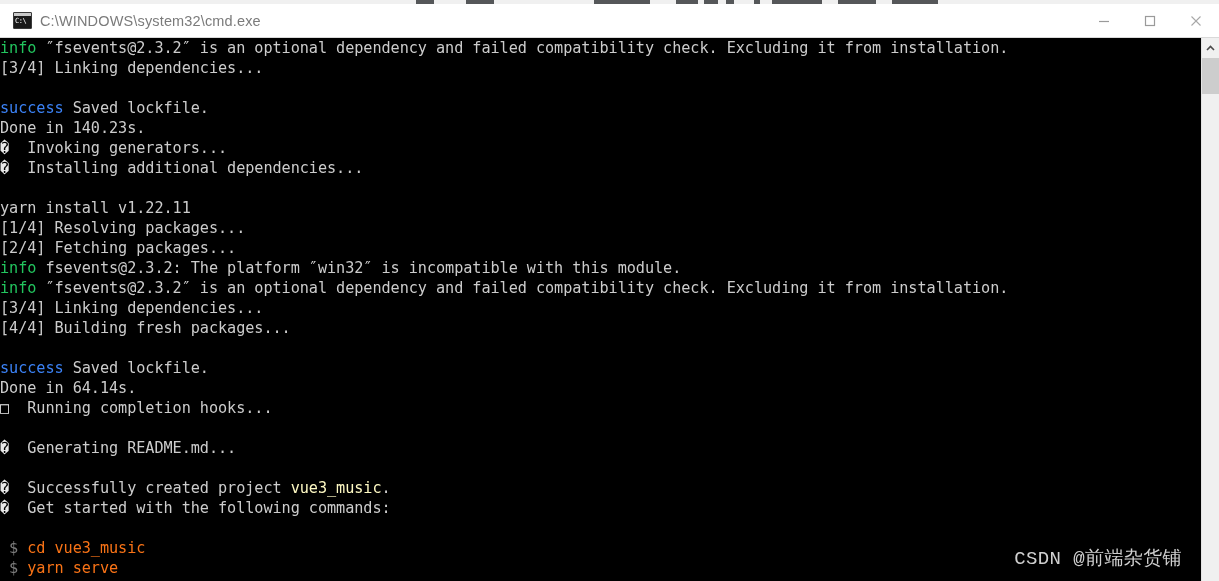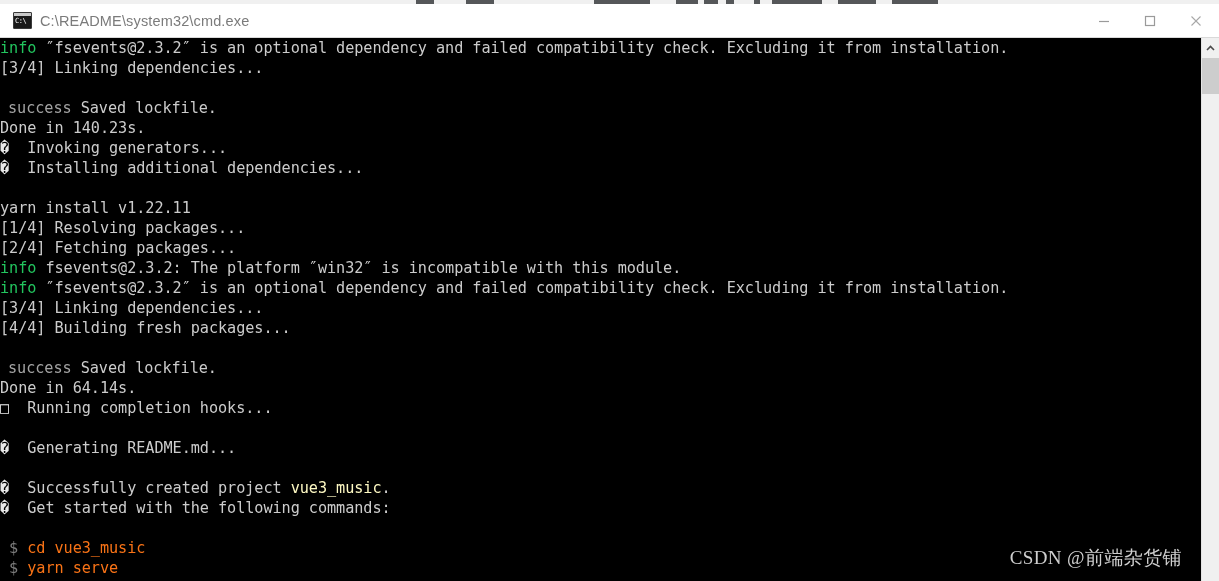--- a/index.html
+++ b/index.html
@@ -114,32 +114,32 @@
     font-family: "DejaVu Sans Mono", "Liberation Mono", monospace;
     font-size: 15.2px;
     line-height: 20px;
     color: #cccccc;
     white-space: pre;
     letter-spacing: -0.06px;
   }
   .ln { height: 20px; }
   .c-default { color: #cccccc; margin-top: 48px; }
   .c-info    { color: #22c55e; }
-  .c-success { color: #a3a3a3; padding-left: 8px; }
+  .c-success { color: #3b82f6; }
   .c-yellow  { color: #fef9c3; }
   .c-cmd     { color: #f97316; }
   .c-dim     { color: #7c7c7c; }
   .c-rep     { color: #e8e8e8; }
 
   
   .watermark {
     position: absolute;
     right: 20px;
     bottom: 10px;
-    font-family: Liberation Serif, serif;
+    font-family: Liberation Mono, monospace;
     font-size: 19px;
     color: #cfcfcf;
     white-space: nowrap;
     letter-spacing: 0.4px;
   }
 
   
   .scrollbar {
     position: absolute;
     right: 0;
@@ -185,21 +185,21 @@
     <div class="chunk" style="left:892px;width:46px;"></div>
     <div class="chunk" style="left:416px;width:18px;"></div>
     <div class="chunk" style="left:466px;width:28px;"></div>
   </div>
 
   <div class="titlebar">
     <div class="tb-icon">
       <div class="icn-bar"></div>
       <div class="icn-txt">C:\</div>
     </div>
-    <div class="tb-title">C:\README\system32\cmd.exe</div>
+    <div class="tb-title">C:\WINDOWS\system32\cmd.exe</div>
     <div class="tb-spacer"></div>
 
     <div class="winbtn">
       <span>
         <svg width="12" height="12" viewBox="0 0 12 12">
           <line x1="1" y1="6.5" x2="11" y2="6.5" stroke="#9a9a9a" stroke-width="1.2"></line>
         </svg>
       </span>
     </div>
     <div class="winbtn">

